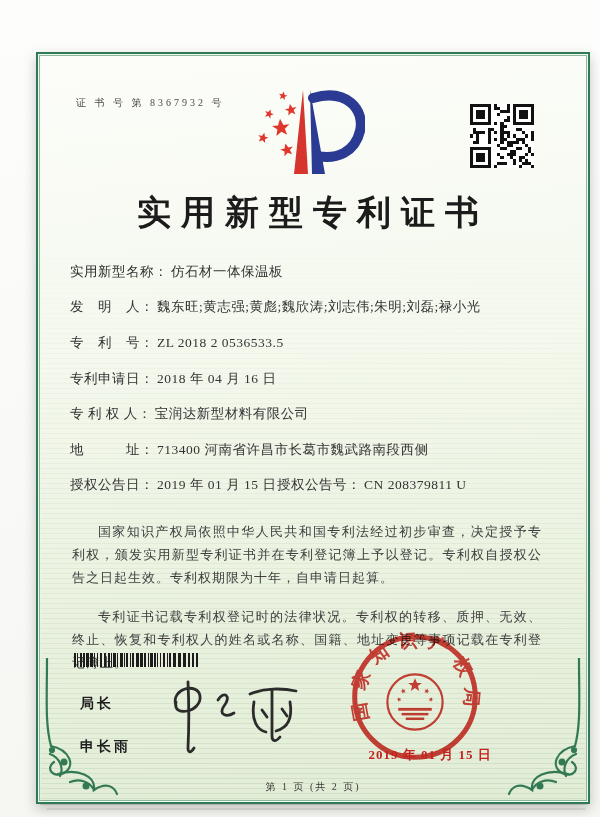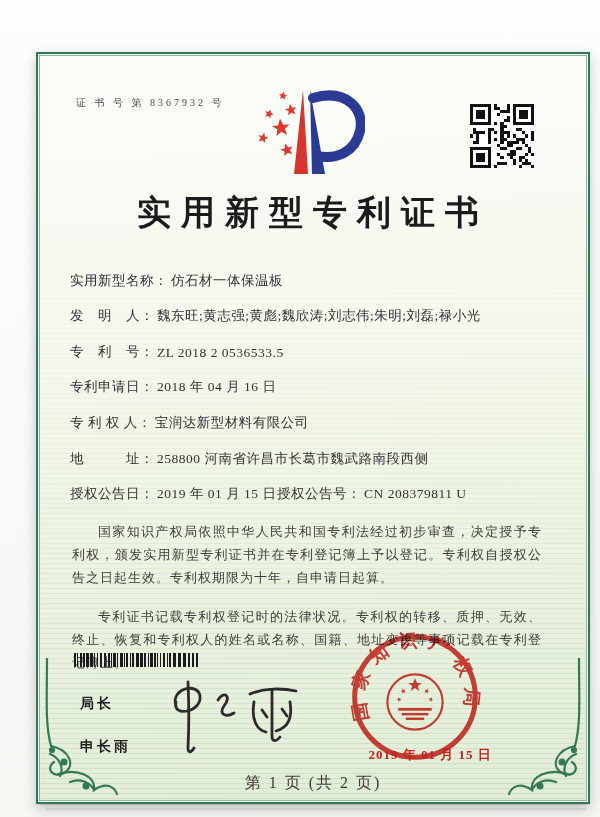--- a/index.html
+++ b/index.html
@@ -25,21 +25,21 @@
   }
   .cert-no{position:absolute;left:38px;top:42px;font-size:10px;letter-spacing:3px;color:#4a4a4a;}
   .logo{position:absolute;left:207px;top:32px;width:120px;height:92px;}
   .qr{position:absolute;right:54px;top:50px;width:64px;height:64px;background:#fff;}
   .title{
     position:absolute;left:0;top:136px;width:100%;text-align:center;
     font-size:34px;font-weight:600;letter-spacing:10px;color:#1b1b1b;
   }
   
   .fields{position:absolute;left:32px;right:24px;top:200px;font-size:13.5px;color:#333;}
-  .frow{height:35.6px;display:flex;align-items:flex-end;letter-spacing:.5px;white-space:pre;}
+  .frow{height:35.6px;display:flex;align-items:center;letter-spacing:.5px;white-space:pre;}
   .fcell{display:flex;align-items:center;}
   .fcell.first{width:207px;}
   .flabel{color:#333;}
   .fvalue{margin-left:3px;}
   
   .paras{position:absolute;left:18px;top:450px;width:502px;font-size:13px;line-height:23px;
     color:#3e3e3e;letter-spacing:1px;text-align:justify;}
   .paras p{margin:16px;text-indent:2em;}
   
   .barcode{position:absolute;left:36px;top:599px;width:152px;height:14px;font-size:0;}
@@ -52,21 +52,21 @@
   .signature{position:absolute;left:122px;top:622px;width:150px;height:82px;}
   
   .seal{position:absolute;left:310px;top:576px;width:134px;height:134px;opacity:.93;mix-blend-mode:multiply;}
   .seal-date{position:absolute;left:322px;top:692px;width:140px;text-align:center;
     font-size:13px;font-weight:600;letter-spacing:1px;color:#c42420;}
   
   .orn{position:absolute;width:78px;height:140px;bottom:4px;}
   .orn.left{left:2px;}
   .orn.right{right:2px;transform:scaleX(-1);}
   .page-footer{position:absolute;left:0;bottom:8px;width:100%;text-align:center;
-    font-size:16px;letter-spacing:2px;color:#3a3a3a;}
+    font-size:10px;letter-spacing:2px;color:#3a3a3a;}
   
   .stack{position:absolute;left:40px;top:803px;width:548px;height:2px;background:#d8d8d4;border-radius:2px;}
   .stack.s2{left:46px;top:808px;width:540px;background:#e4e4e0;}
 </style>
 </head>
 <body>
 
 <div class="photo">
   <div class="stack"></div>
   <div class="stack s2"></div>
@@ -217,21 +217,21 @@
       <div class="frow">
         <span class="flabel">专利申请日：</span>
         <span class="fvalue">2018 年 04 月 16 日</span>
       </div>
       <div class="frow">
         <span class="flabel">专 利 权 人：</span>
         <span class="fvalue">宝润达新型材料有限公司</span>
       </div>
       <div class="frow">
         <span class="flabel">地　　　址：</span>
-        <span class="fvalue">258800 河南省许昌市长葛市魏武路南段西侧</span>
+        <span class="fvalue">713400 河南省许昌市长葛市魏武路南段西侧</span>
       </div>
       <div class="frow">
         <span class="fcell first">
           <span class="flabel">授权公告日：</span>
           <span class="fvalue">2019 年 01 月 15 日</span>
         </span>
         <span class="fcell">
           <span class="flabel">授权公告号：</span>
           <span class="fvalue">CN 208379811 U</span>
         </span>

